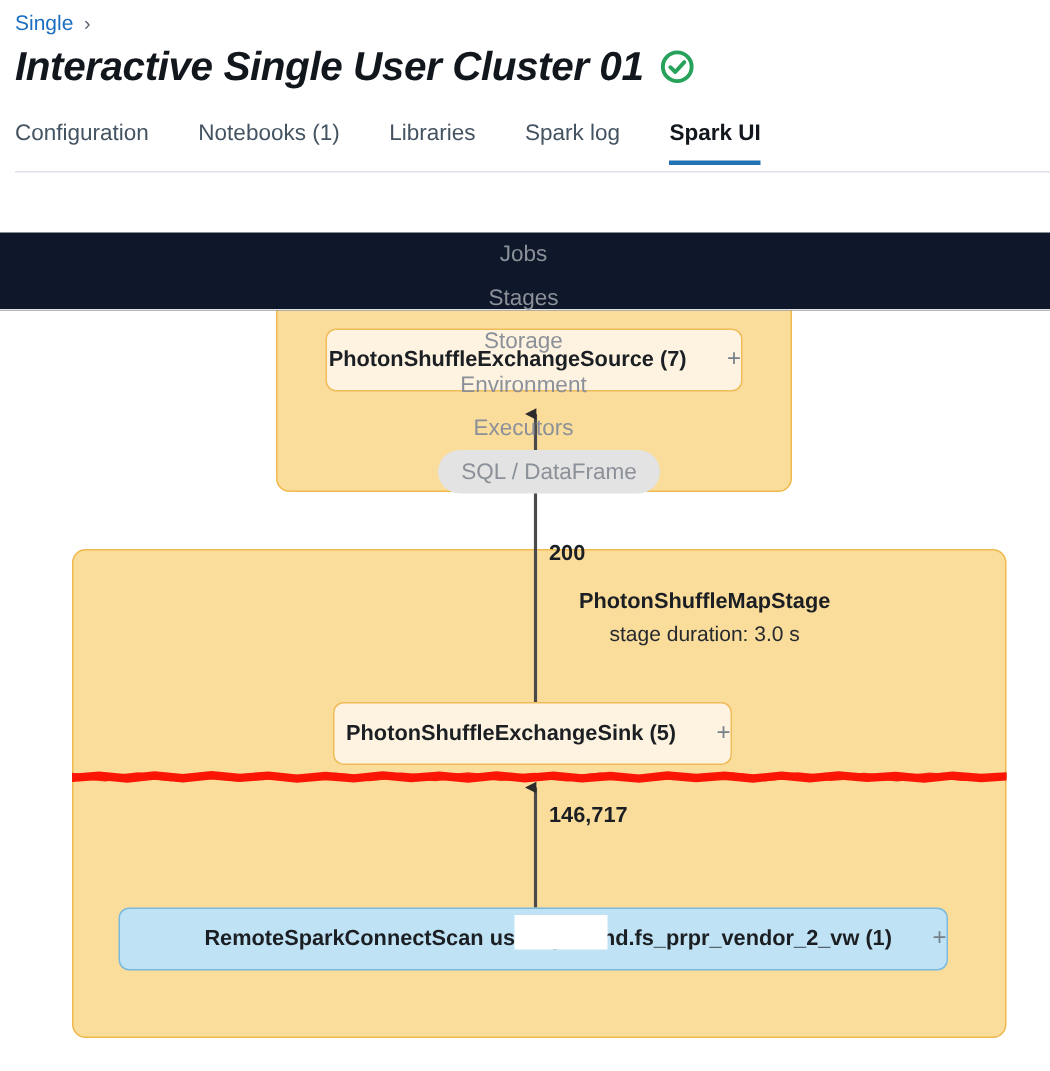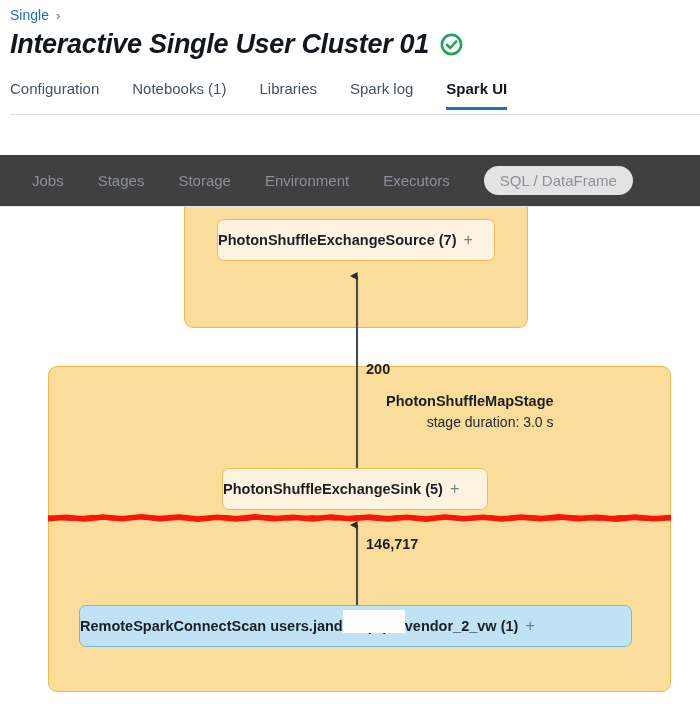--- a/index.html
+++ b/index.html
@@ -91,28 +91,29 @@
     background: #dde2e7;
   }
 
   
   .subnav {
     position: absolute;
     left: 0;
     top: 155px;
     width: 700px;
     height: 52px;
-    background: #404040;
+    background: #0f172a;
     border-bottom: 1px solid #e2e2e2;
     display: flex;
     align-items: center;
     padding-left: 32px;
     box-sizing: border-box;
     font-size: 15px;
     z-index: 6;
+    flex-direction: column;
   }
   .subnav-item {
     color: #8b9099;
     margin-right: 34px;
     cursor: pointer;
     white-space: nowrap;
     padding: 6px 0;
   }
   .subnav-item.selected {
     background: #e3e3e3;
@@ -151,46 +152,47 @@
     top: 170px;
     width: 623px;
     height: 326px;
     border-radius: 9px;
   }
 
   .stage-meta {
     position: absolute;
     left: 386px;
     top: 195px;
-    text-align: right;
+    text-align: center;
   }
   .stage-meta-title {
     font-size: 14.5px;
     font-weight: bold;
     color: #1b1f23;
     line-height: 21px;
   }
   .stage-meta-sub {
     font-size: 14px;
     color: #25292e;
     line-height: 21px;
   }
 
   
   .node {
     position: absolute;
     box-sizing: border-box;
     border-radius: 7px;
     display: flex;
     align-items: center;
-    justify-content: flex-start;
+    justify-content: flex-end;
     font-size: 14.5px;
     font-weight: bold;
     white-space: nowrap;
     cursor: pointer;
+    gap: 20px;
   }
   .node.photon {
     background: #fdf3e0;
     border: 1.5px solid #f0bb59;
     color: #1b1f23;
   }
   .node.scan {
     background: #bfe2f5;
     border: 1.5px solid #7ab8dd;
     color: #1b1f23;

